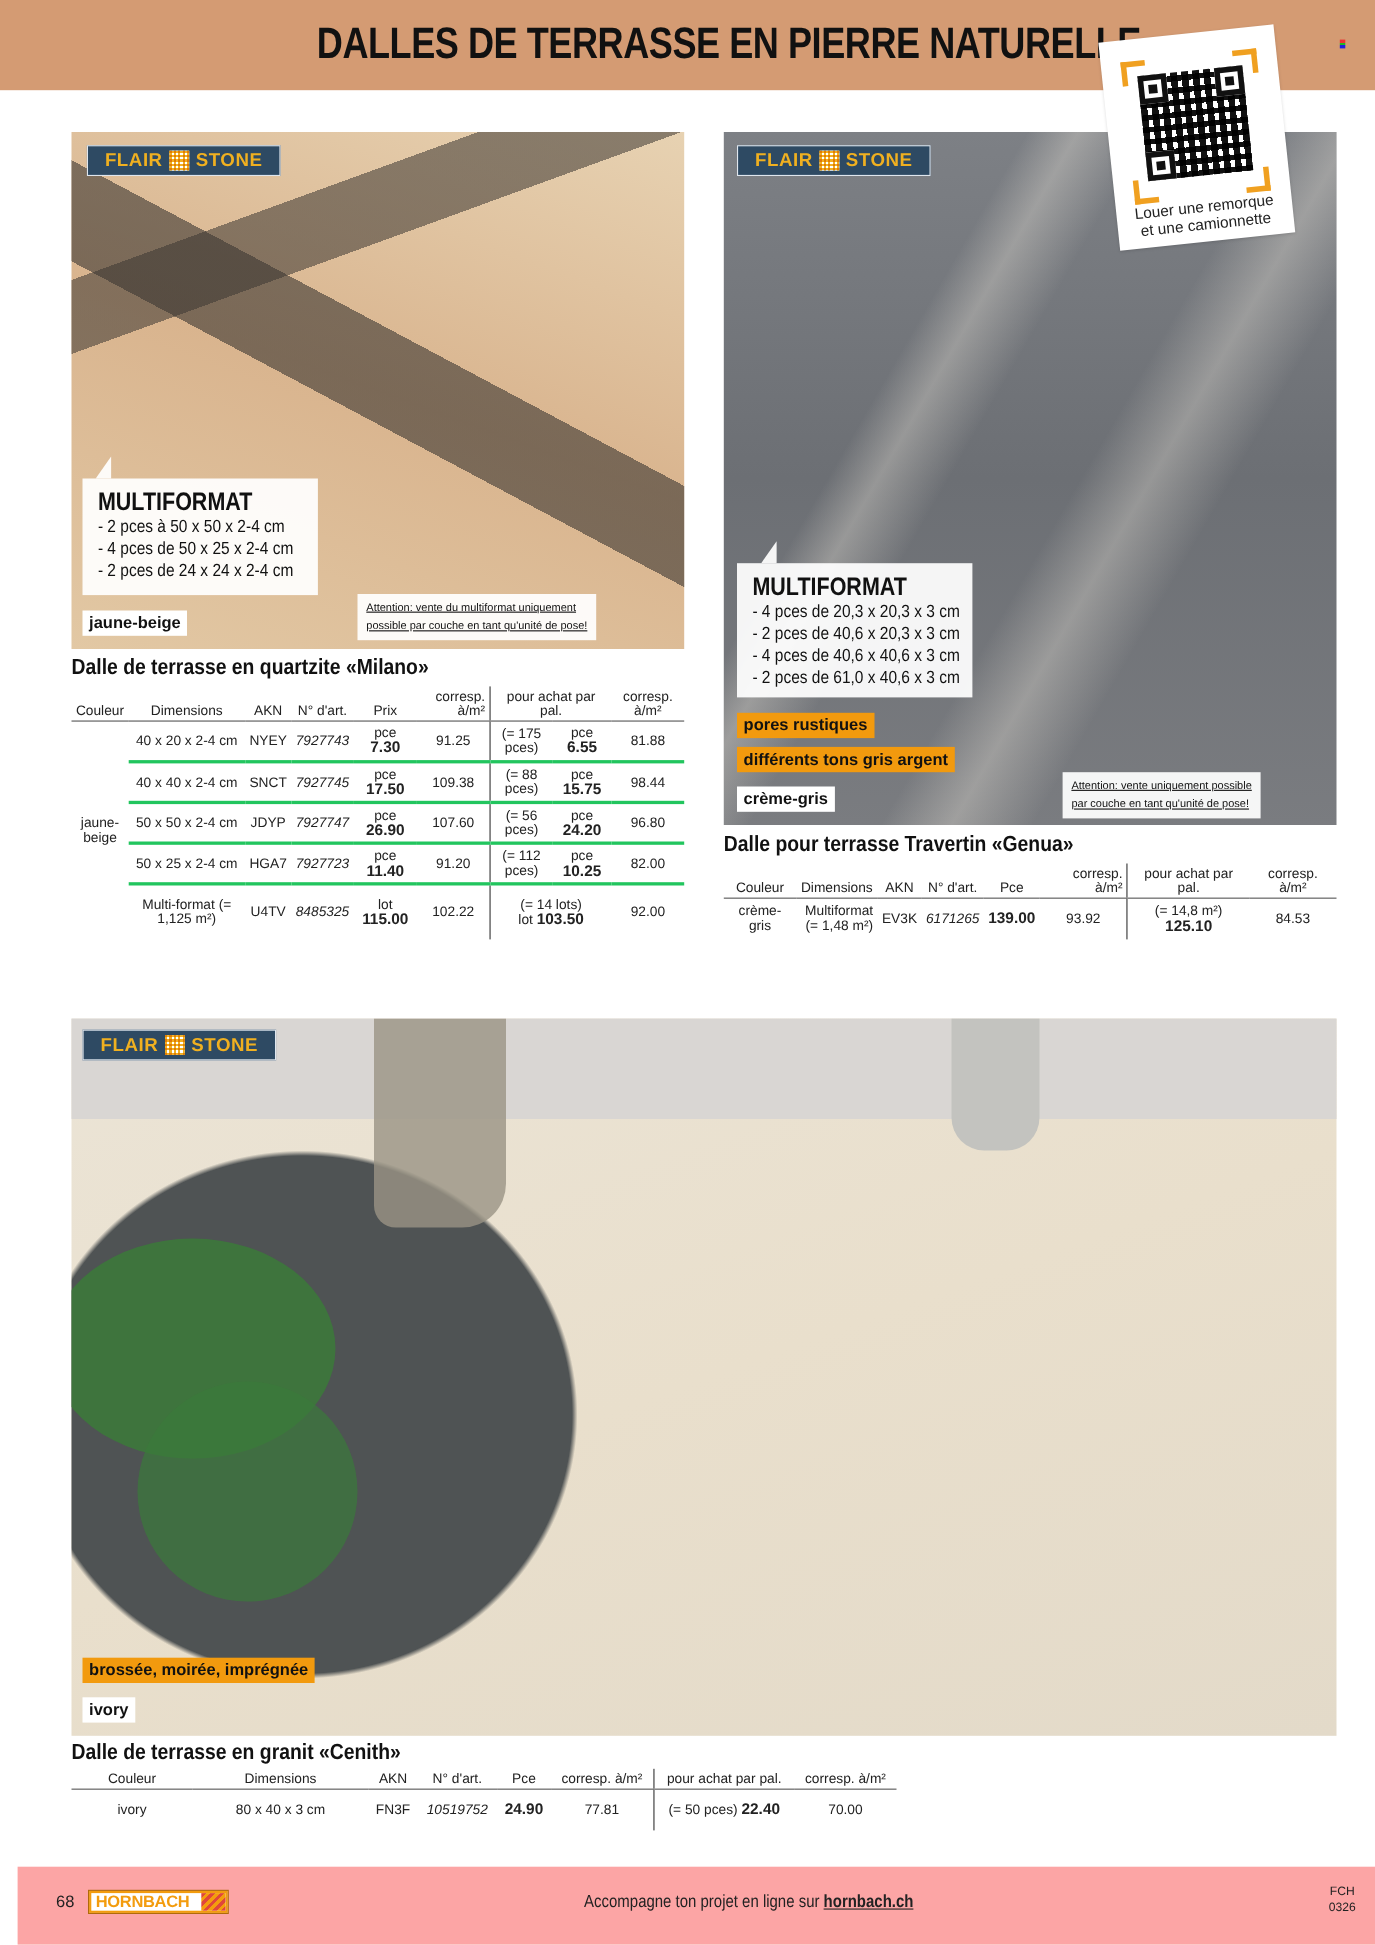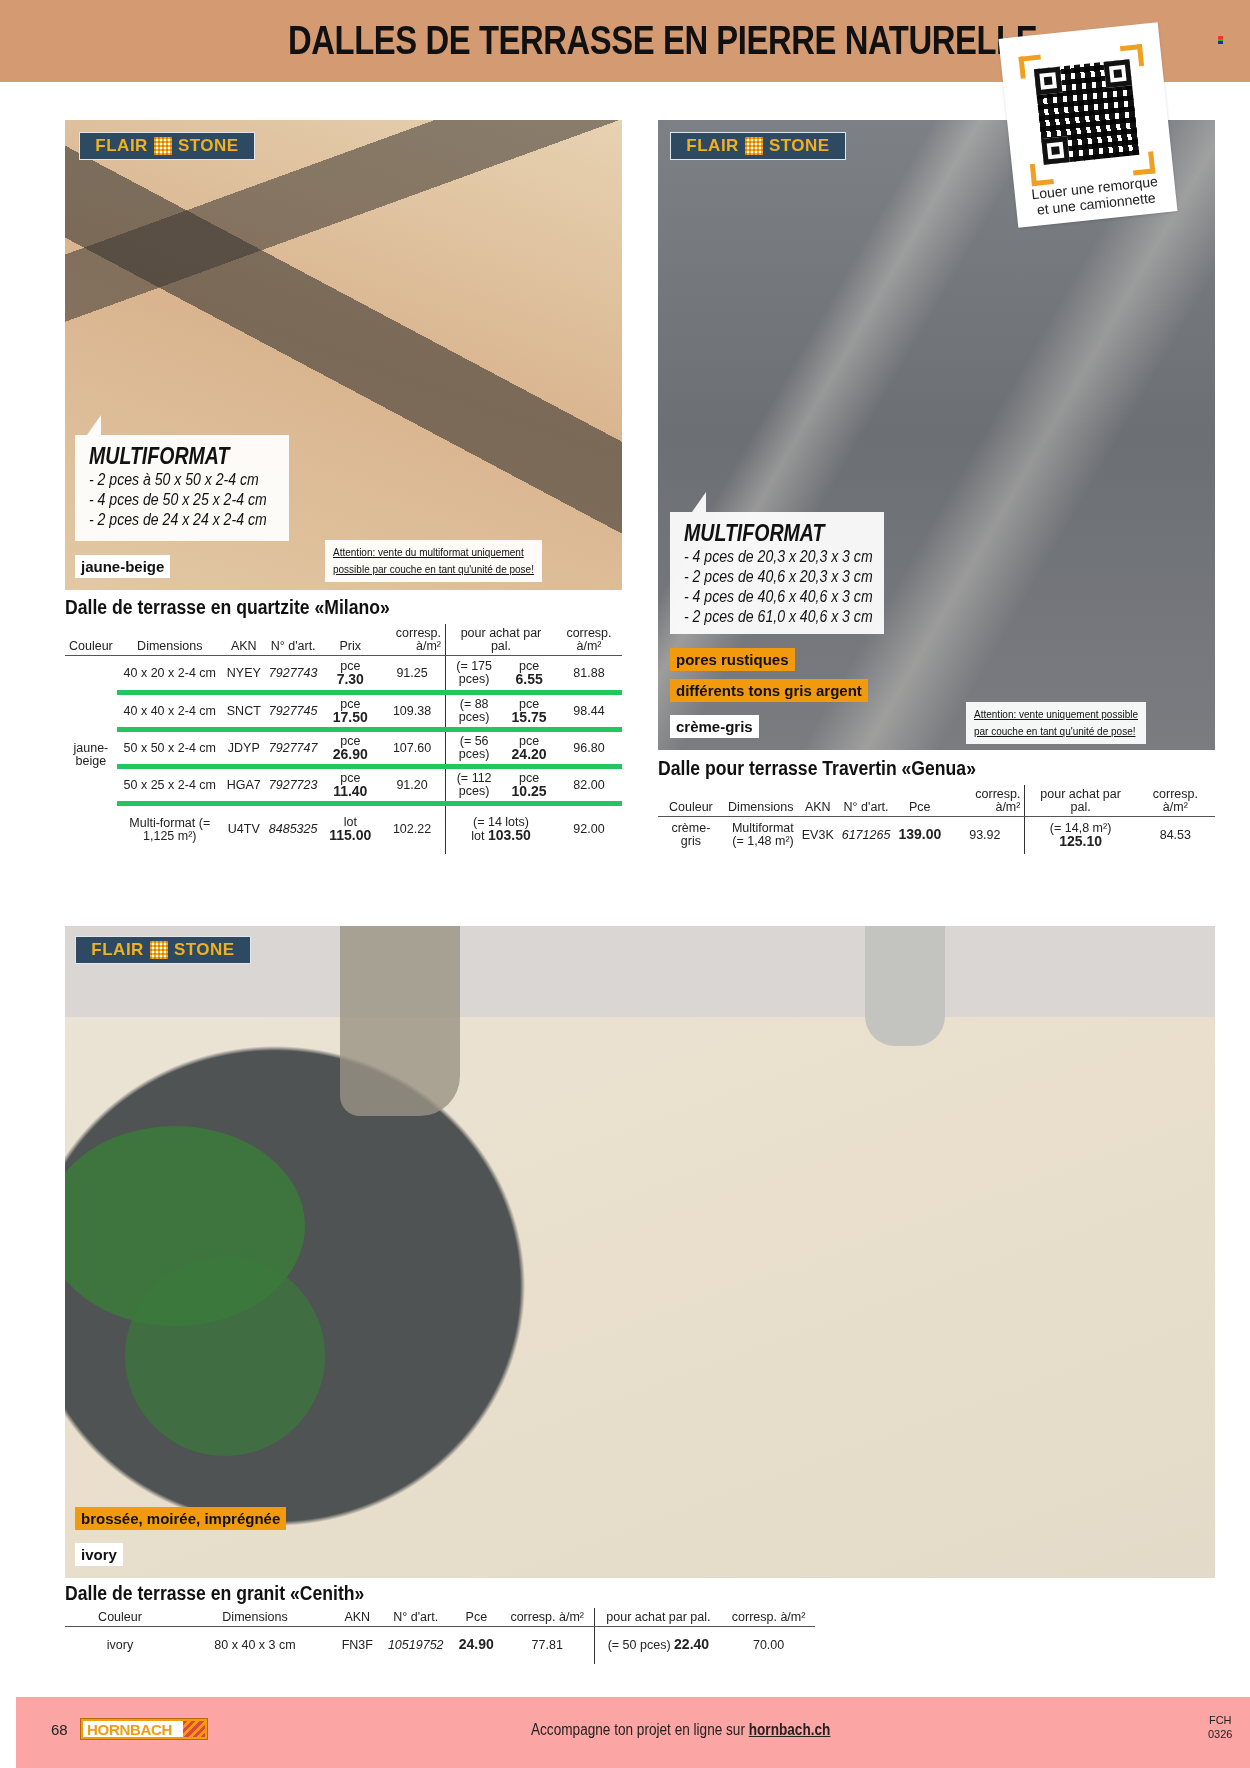--- a/index.html
+++ b/index.html
@@ -49,37 +49,37 @@
       linear-gradient(160deg, #ebe4d6, #e9dfcc 50%, #e3dac9); }
   .leaf-blob { position: absolute; border-radius: 50%; background: #3b7a3a; opacity: 0.85; }
 
   .flair-logo { position: absolute; width: 176px; height: 28px; background: #2e4a63; border: 1px solid #dfe6ee;
                 display: flex; align-items: center; justify-content: center; gap: 6px;
                 font-weight: 900; font-size: 17px; color: #f0b020; letter-spacing: 0.5px; }
   .flair-grid { width: 18px; height: 18px; background:
       repeating-linear-gradient(90deg, #f0b020 0 2px, #fff 2px 4px),
       repeating-linear-gradient(0deg, #f0b020 0 2px, #fff 2px 4px); background-blend-mode: multiply; }
 
-  .spec-box { position: absolute; background: rgba(255,255,255,0.93); padding: 8px 24px 6px 14px; font-style: italic; }
+  .spec-box { position: absolute; background: rgba(255,255,255,0.93); padding: 8px 24px 6px 14px; }
   .spec-title { font-size: 23px; font-weight: 700; transform: scaleX(0.85); transform-origin: left; white-space: nowrap; }
   .spec-line { font-size: 16px; line-height: 20px; white-space: nowrap; transform: scaleX(0.88); transform-origin: left; }
   .spec-tab { position: absolute; width: 0; height: 0; border-left: 14px solid transparent; border-bottom: 20px solid rgba(255,255,255,0.93); }
 
   .tag { position: absolute; font-size: 15px; font-weight: 700; padding: 3px 6px; white-space: nowrap; }
   .tag.white { background: #fff; color: #111; }
   .tag.orange { background: #f29a0e; color: #111; }
   .note-box { position: absolute; background: rgba(255,255,255,0.93); font-size: 10px; line-height: 17px; padding: 4px 8px; white-space: nowrap; text-decoration: underline; }
 
   
   .product-title { position: absolute; font-size: 20px; font-weight: 900; white-space: nowrap;
                    transform: scaleX(0.88); transform-origin: left; }
   table.prod { position: absolute; border-collapse: collapse; font-size: 12.5px; color: #222; }
   table.prod th { font-weight: 400; font-size: 12.5px; line-height: 13px; padding: 3px 4px 2px; text-align: center; vertical-align: bottom;
                   border-bottom: 1.5px solid #555; }
-  table.prod td { text-align: center; padding: 2px 4px; line-height: 13px; border-bottom: 5px solid #22c55e; height: 37px; }
+  table.prod td { text-align: center; padding: 2px 4px; line-height: 13px; border-bottom: 3px solid #22c55e; height: 37px; }
   table.prod td.nb { border-bottom: none; }
   table.prod td.it { font-style: italic; margin-left: 16px; }
   table.prod .sep { border-left: 1.5px solid #333; }
   table.prod b { font-weight: 900; font-size: 14px; }
 
   
   .footer { position: absolute; left: 16px; top: 1697px; width: 1250px; height: 71px; background: #fca5a5; }
   .page-num { position: absolute; left: 35px; top: 24px; font-size: 15px; color: #222; }
   .hb-logo { position: absolute; left: 65px; top: 22px; width: 126px; height: 20px; background: #fff; border: 2px solid #f39c0e;
              outline: 1px solid #b06a0a; display: flex; align-items: center; padding-left: 4px;

